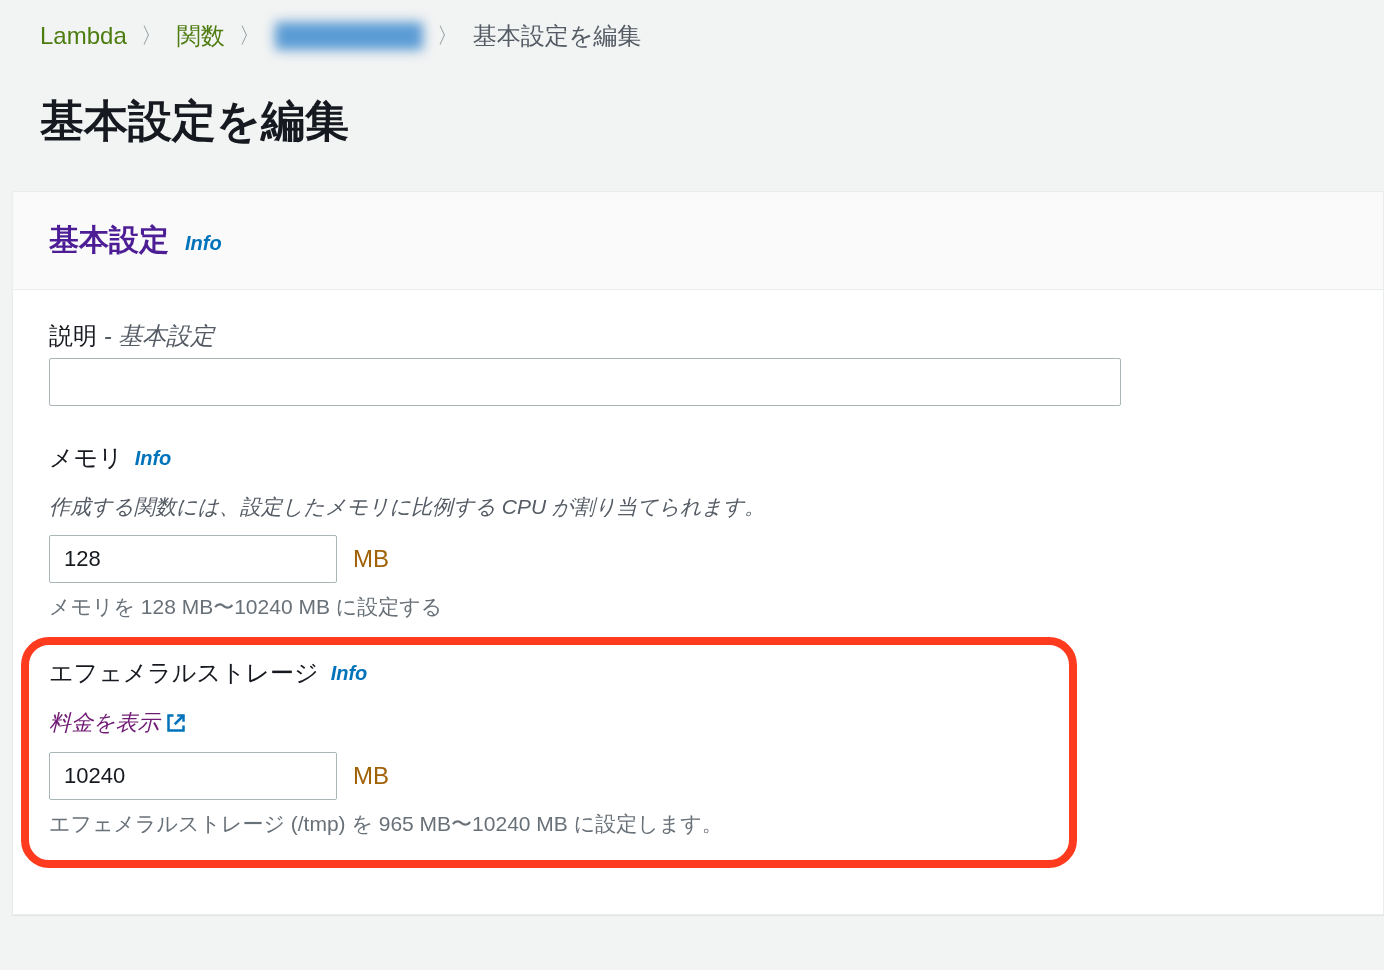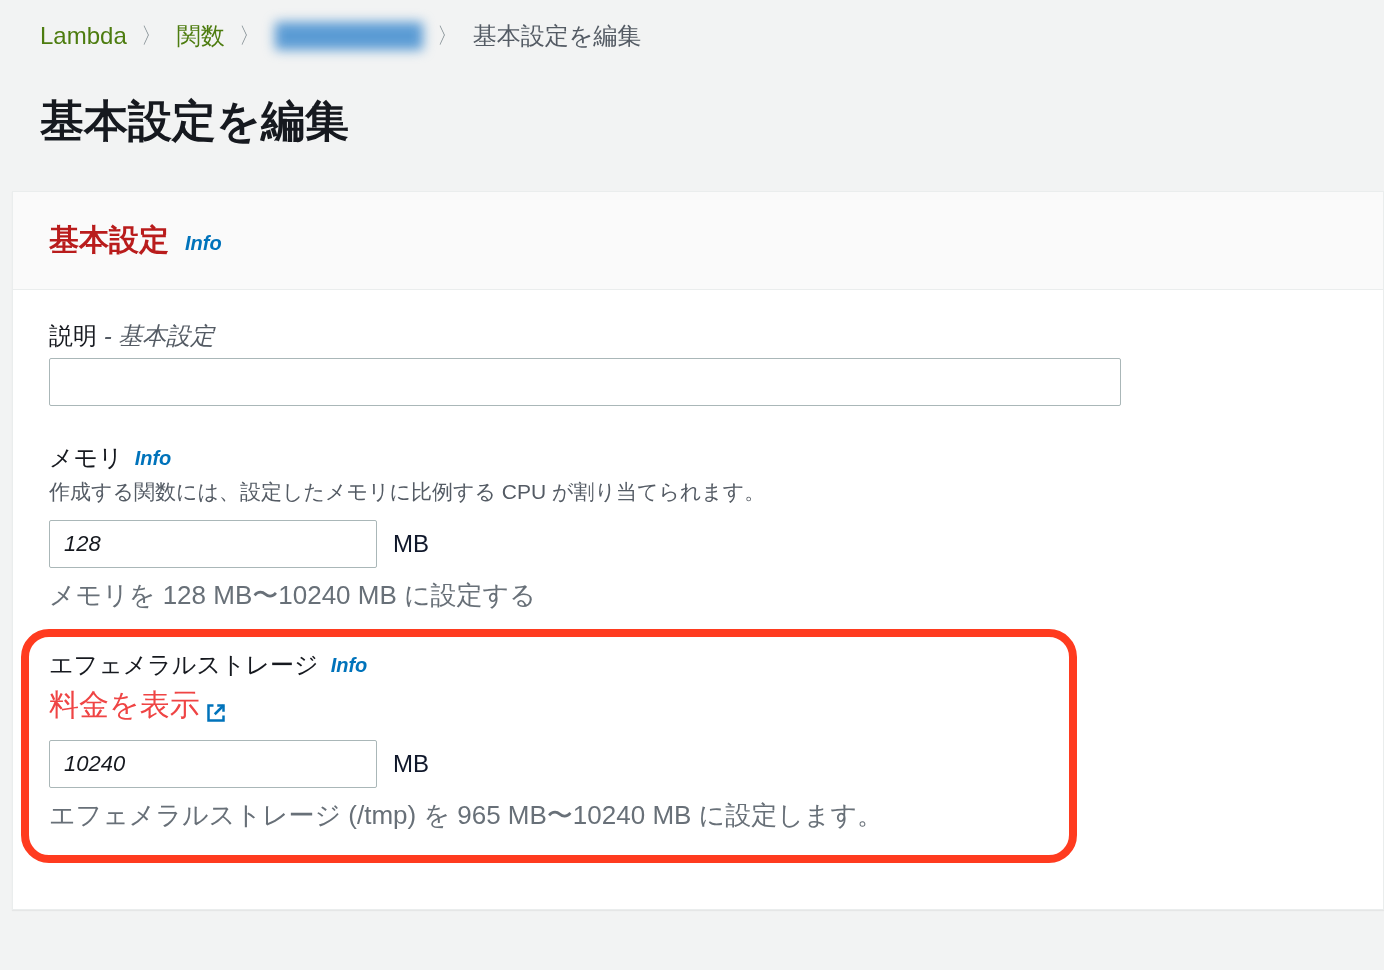--- a/index.html
+++ b/index.html
@@ -56,21 +56,21 @@
       background: #fafafa;
       border-bottom: 1px solid #eaeded;
       padding: 28px 36px 28px 36px;
       display: flex;
       align-items: baseline;
       gap: 16px;
     }
     .panel-header h2 {
       font-size: 30px;
       font-weight: 700;
-      color: #b91c1c;
+      color: #4c1d95;
     }
     .info-link {
       color: #0073bb;
       font-weight: 700;
       font-size: 20px;
       text-decoration: none;
       cursor: pointer;
       font-style: italic;
     }
     .panel-body {
@@ -83,55 +83,56 @@
       margin-bottom: 6px;
     }
     .form-label .optional {
       font-style: italic;
       color: #545b64;
     }
     .form-hint {
       color: #545b64;
       font-size: 21px;
       margin-bottom: 14px;
-      margin-top: 4px;
+      margin-top: 19px;
+      font-style: italic;
     }
     .form-hint-after {
       color: #687078;
-      font-size: 26px;
+      font-size: 21px;
       margin-top: 10px;
     }
     .input-row {
       display: flex;
       align-items: center;
       gap: 16px;
     }
     input.text-input {
       border: 1px solid #aab7b8;
       border-radius: 2px;
       padding: 10px 14px;
       font-size: 22px;
       color: #16191f;
       background: #fff;
     }
     input.wide { width: 1072px; }
-    input.narrow { width: 328px; font-style: italic; }
+    input.narrow { width: 288px; }
     .unit {
       font-size: 24px;
-      color: #0f172a;
+      color: #a16207;
     }
     .label-row {
       display: flex;
       align-items: center;
       gap: 12px;
     }
     .label-row .form-label { margin-bottom: 0; }
     .pricing-link {
-      color: #ef4444;
-      font-size: 30px;
+      color: #701a75;
+      font-size: 22px;
       text-decoration: none;
       cursor: pointer;
       display: inline-flex;
       align-items: center;
       gap: 6px;
     }
     .ext-icon {
       width: 20px;
       height: 20px;
       display: inline-block;

